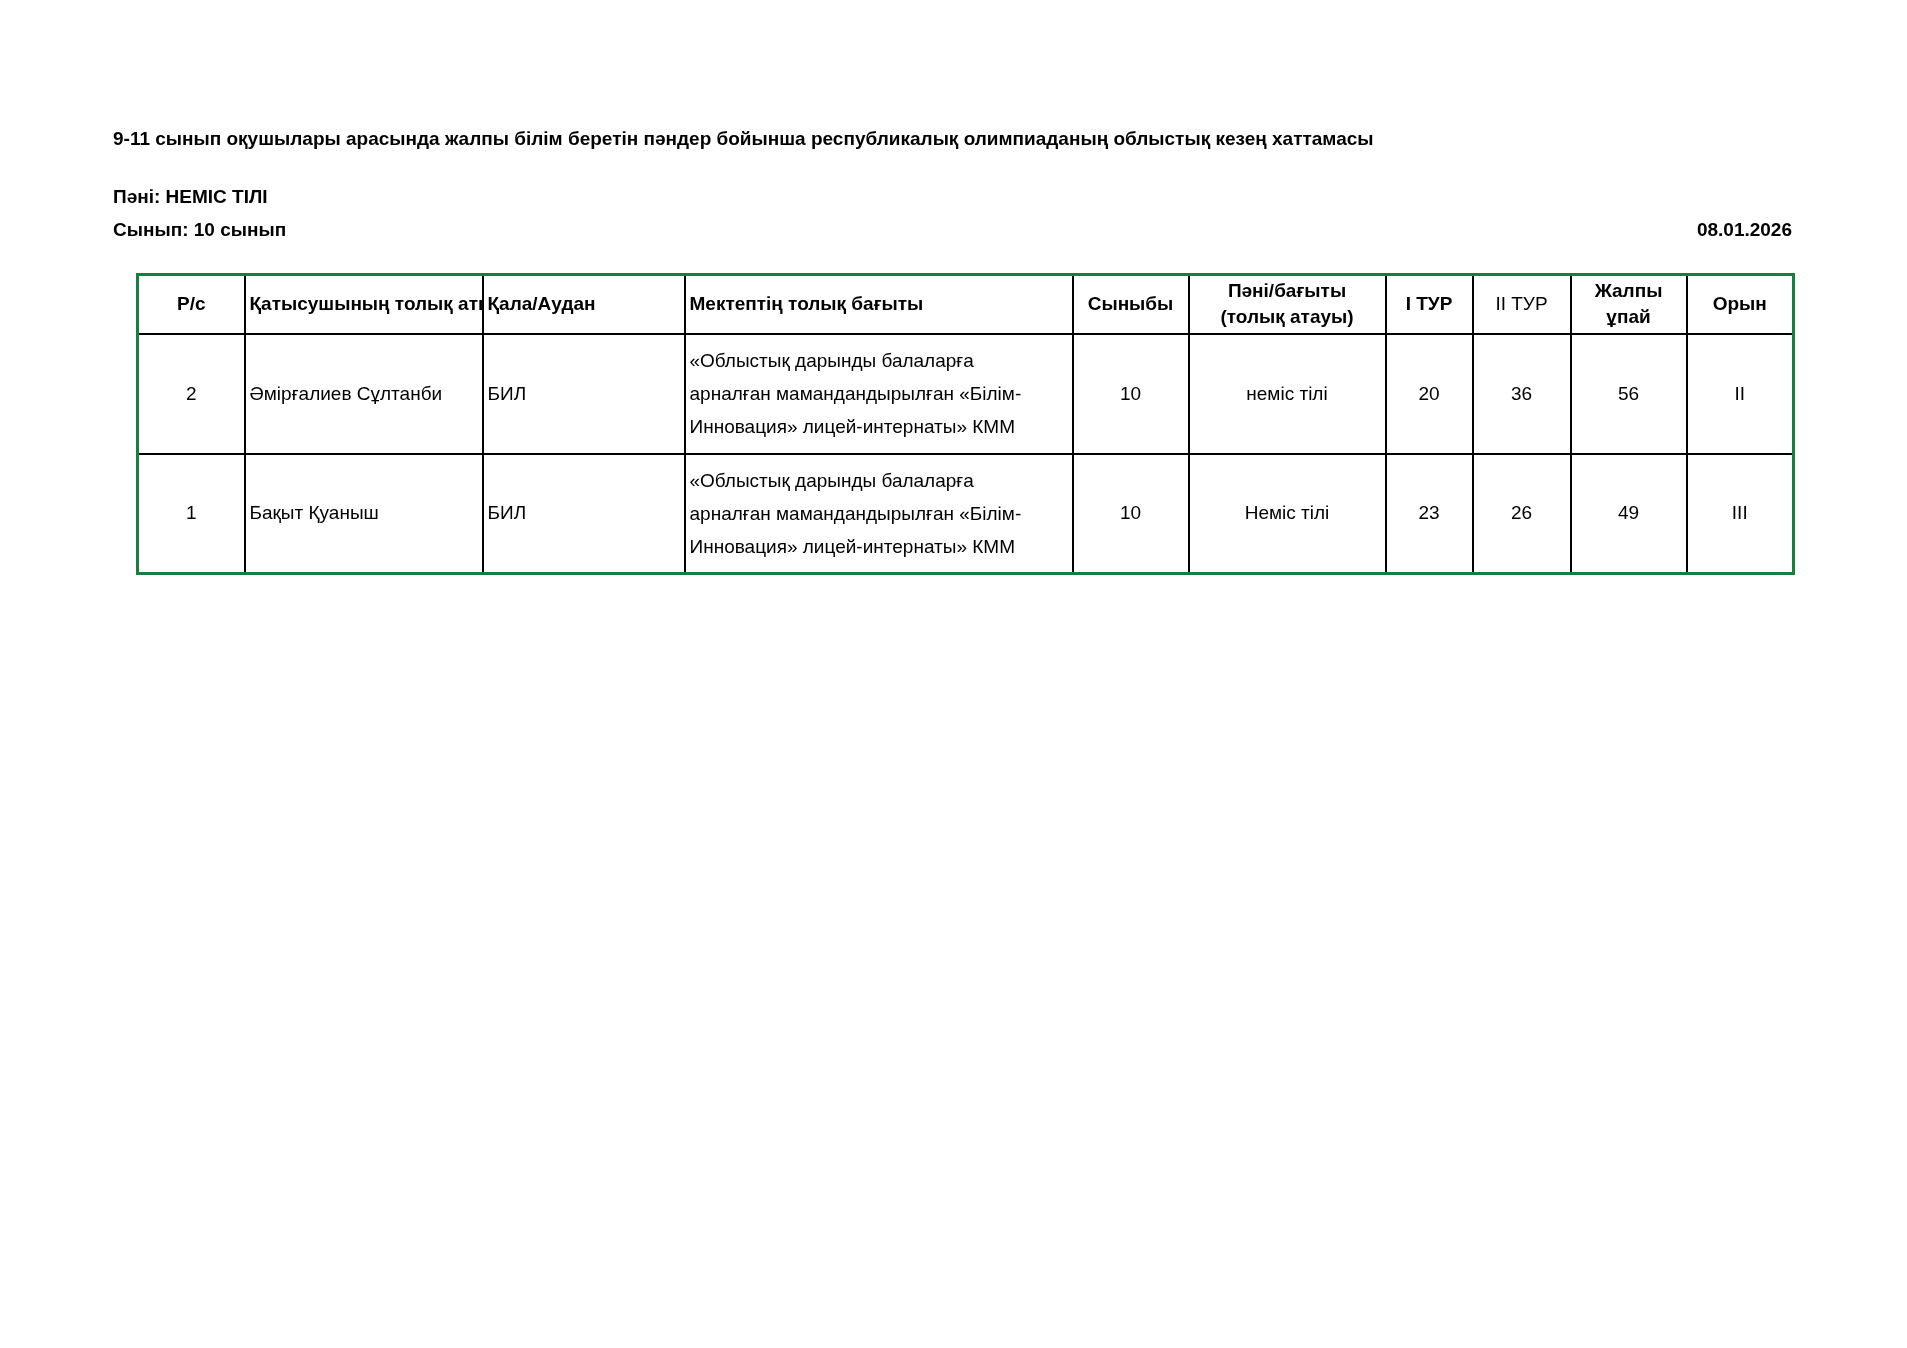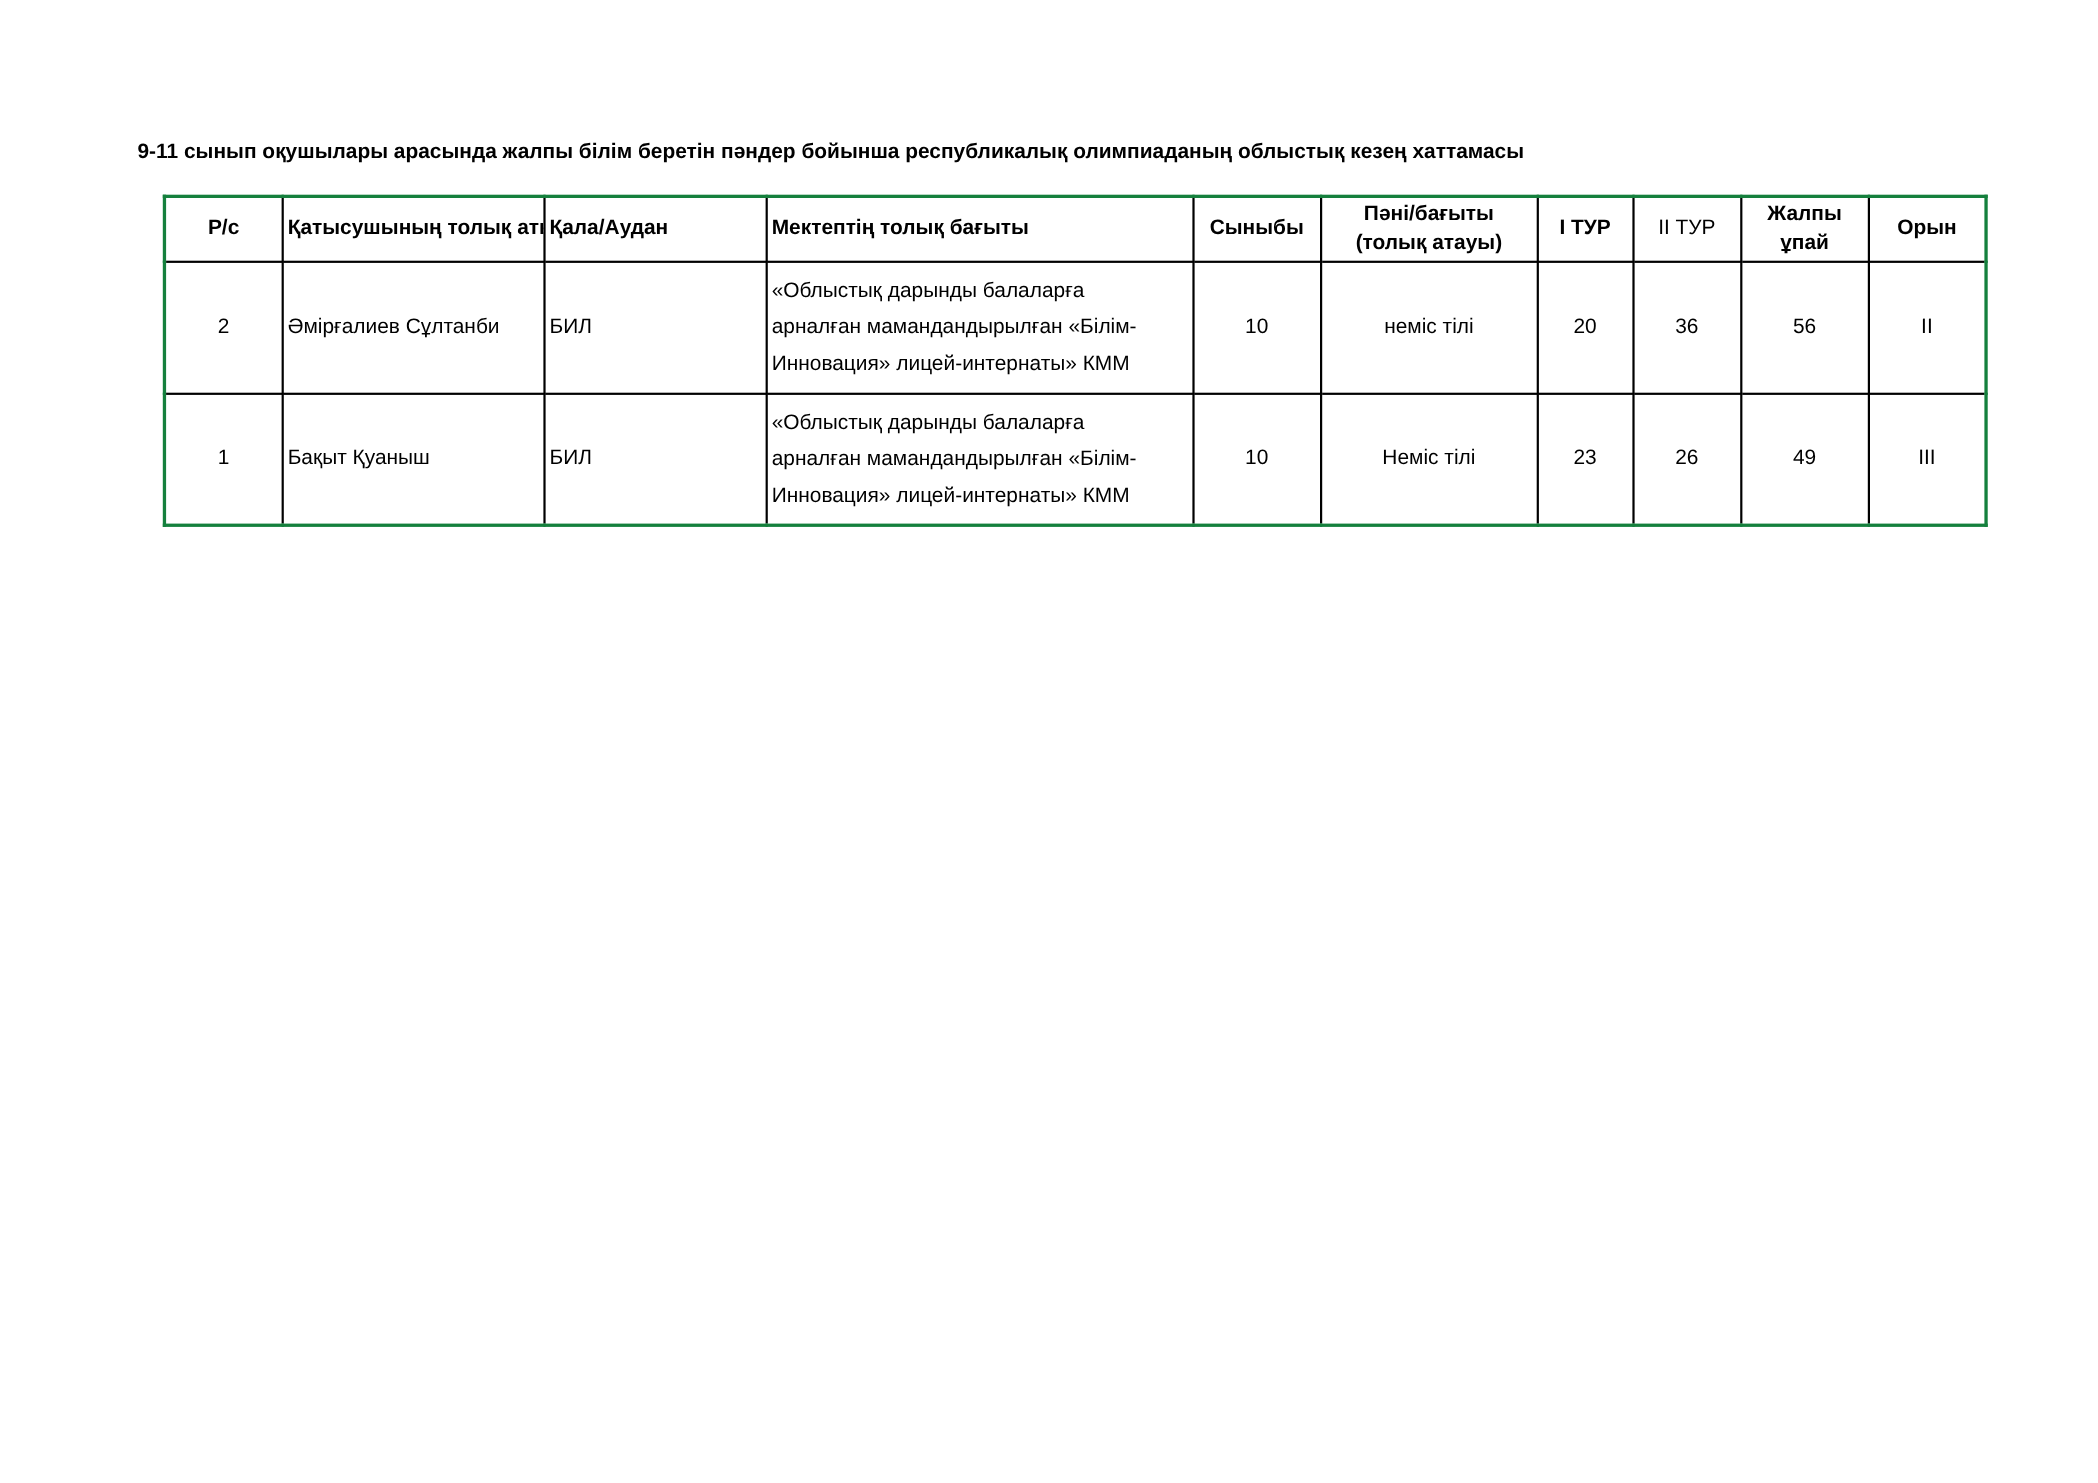--- a/index.html
+++ b/index.html
@@ -11,21 +11,21 @@
   }
   .page {
     position: relative;
     width: 1907px;
     height: 1348px;
     background: #ffffff;
     overflow: hidden;
   }
   .content {
     position: absolute;
-    left: 125px;
+    left: 113px;
     top: 0;
     width: 1679px;
   }
   .doc-title {
     margin-top: 127px;
     font-weight: bold;
     font-size: 19px;
     line-height: 23px;
     white-space: nowrap;
   }
@@ -65,20 +65,27 @@
   td.bold-value { font-weight: normal; }
 </style>
 </head>
 <body>
 
 <div class="page">
   <div class="content">
 
     <div class="doc-title">9-11 сынып оқушылары арасында жалпы білім беретін пәндер бойынша республикалық олимпиаданың облыстық кезең хаттамасы</div>
 
+    <div class="meta">
+      <div>Пәні: НЕМІС ТІЛІ</div>
+      <div class="meta-row">
+        <div>Сынып: 10 сынып</div>
+        <div>08.01.2026</div>
+      </div>
+    </div>
 
     <table class="results-table">
       <colgroup>
         <col style="width:107px">
         <col style="width:238px">
         <col style="width:202px">
         <col style="width:388px">
         <col style="width:116px">
         <col style="width:197px">
         <col style="width:87px">

